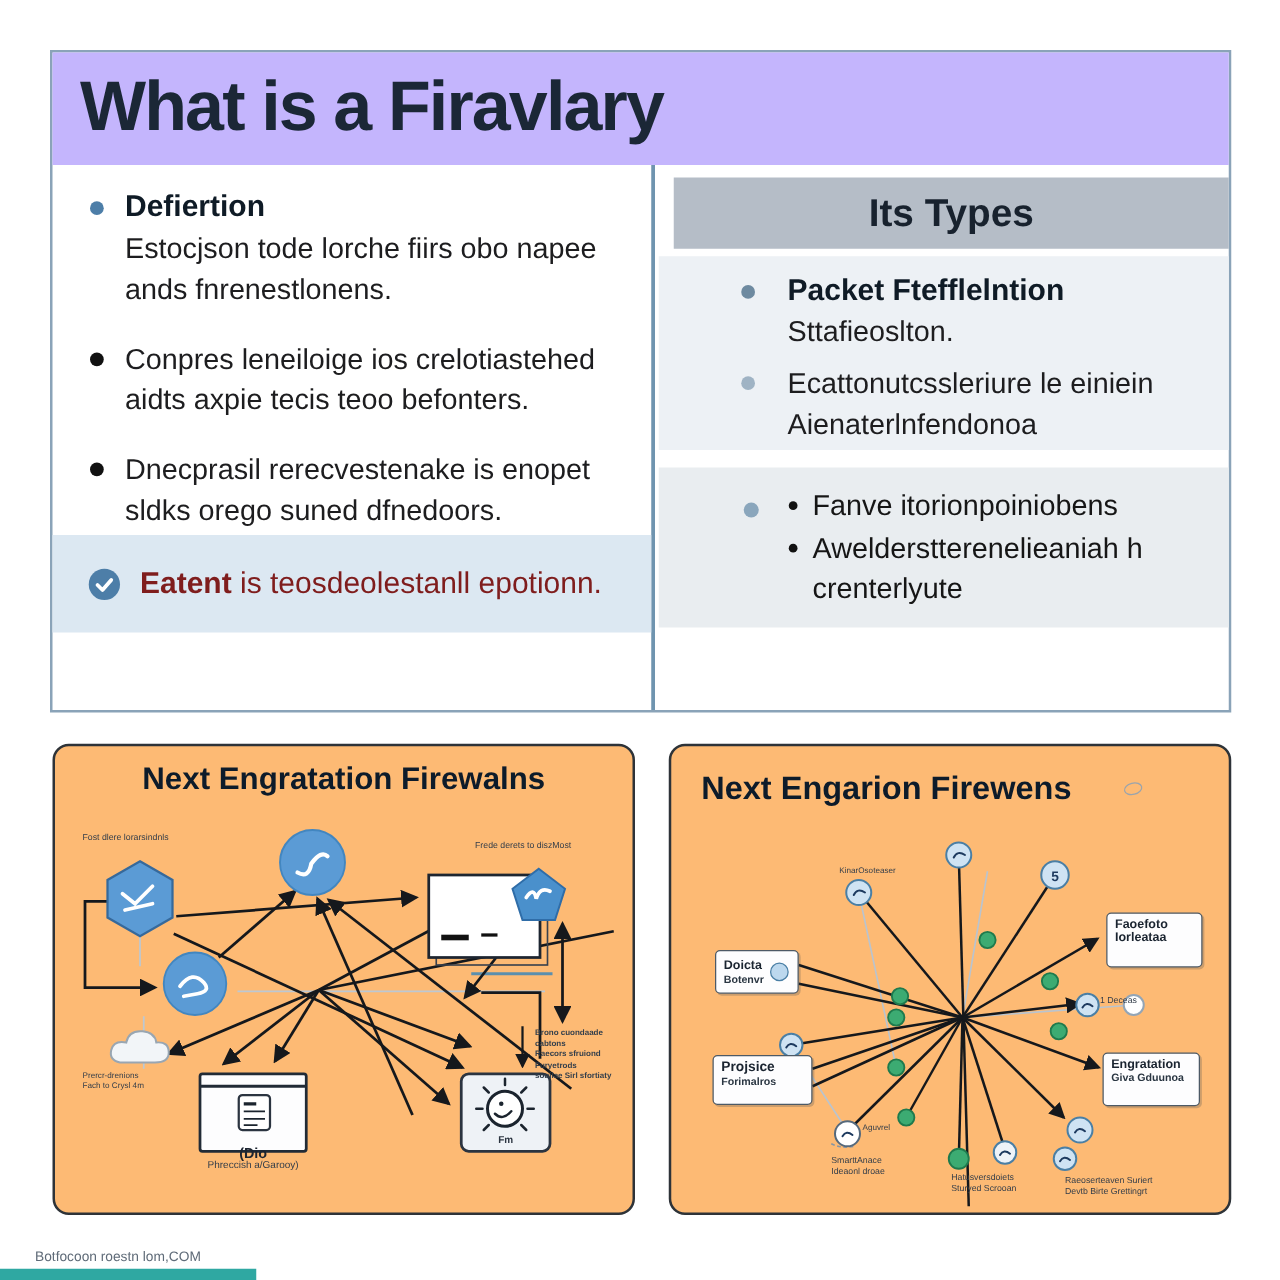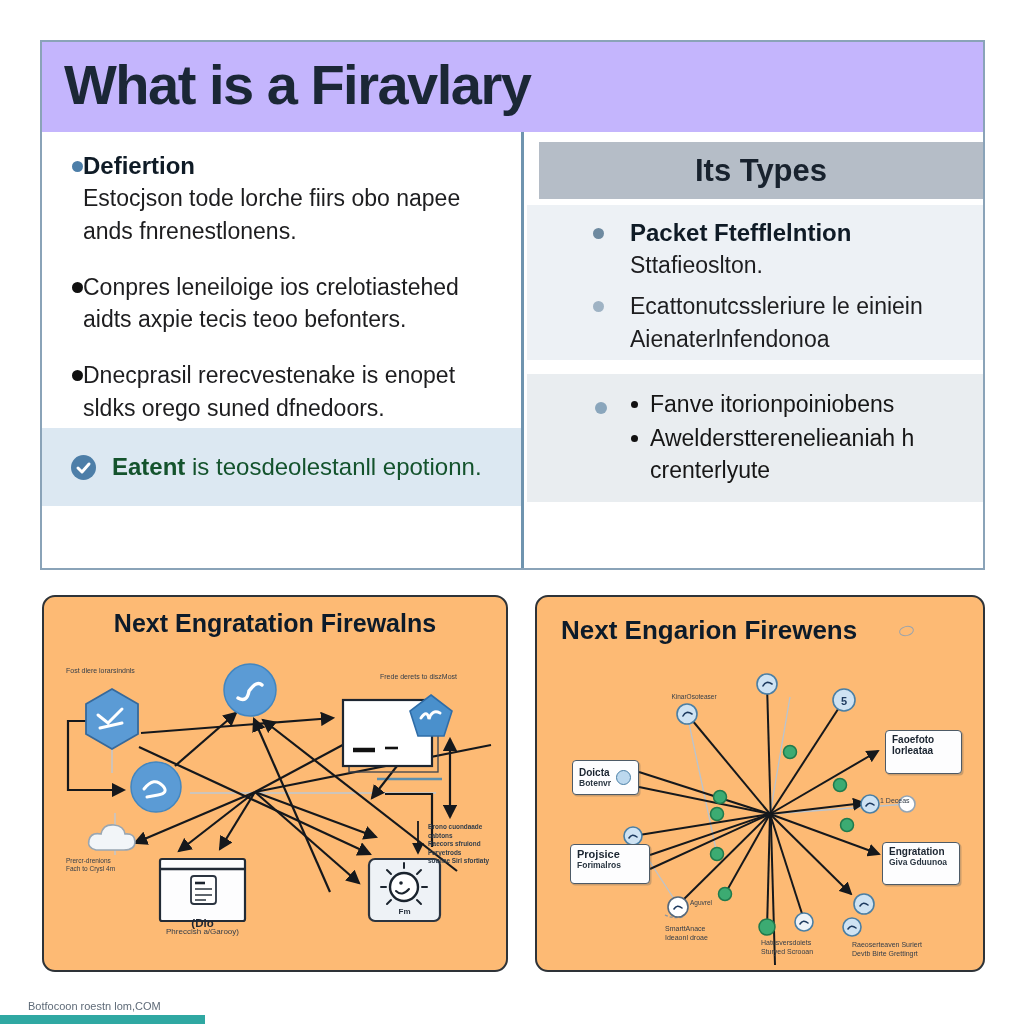--- a/index.html
+++ b/index.html
@@ -9,30 +9,30 @@
 
   
   .top-card{position:absolute;left:40px;top:40px;width:945px;height:530px;
             border:2px solid #8aa3b8;background:#fff;box-sizing:border-box;}
   .title-band{position:absolute;left:0;top:0;right:0;height:90px;background:#c4b5fd;}
   .title-band h1{margin:0;padding:10px 0 0 22px;font-size:56px;font-weight:800;
                  letter-spacing:-1.5px;color:#1b2736;}
   .divider{position:absolute;left:479px;top:90px;width:3px;bottom:0;background:#6f94af;}
 
   .def-col{position:absolute;left:0;top:90px;width:479px;bottom:0;padding:18px 18px 0 30px;box-sizing:border-box;}
-  .brow{display:flex;gap:0;margin-bottom:23px;}
+  .brow{display:flex;gap:17px;margin-bottom:23px;}
   .dot{flex:0 0 auto;width:11px;height:11px;border-radius:50%;background:#111;margin-top:11px;}
   .dot.blue{background:#4d7ea8;}
   .dot.steel{background:#6e8aa0;}
   .dot.lightsteel{background:#9fb3c4;}
   .b-head{font-size:24px;font-weight:700;color:#0f1b26;line-height:1.35;}
   .b-body{font-size:23px;line-height:1.42;color:#1d1d1f;}
   .hl-row{position:absolute;left:0;right:0;top:296px;height:78px;background:#dce8f2;
           display:flex;align-items:center;gap:15px;padding-left:28px;box-sizing:border-box;}
-  .hl-text{font-size:24px;color:#14532d;}
+  .hl-text{font-size:24px;color:#7f1d1d;}
   .hl-text b{font-weight:800;}
 
   .types-col{position:absolute;left:483px;top:90px;right:0;bottom:0;}
   .types-header{position:absolute;left:14px;right:0;top:10px;height:57px;background:#b5bdc7;
                 display:flex;align-items:center;justify-content:center;
                 font-size:31px;font-weight:800;color:#18222e;}
   .types-p1{position:absolute;left:2px;right:0;top:73px;height:155px;background:#edf1f5;
             padding:12px 30px 0 66px;box-sizing:border-box;}
   .types-p1 .brow{gap:26px;margin-bottom:8px;}
   .types-p2{position:absolute;left:2px;right:0;top:242px;height:128px;background:#e9edf0;

